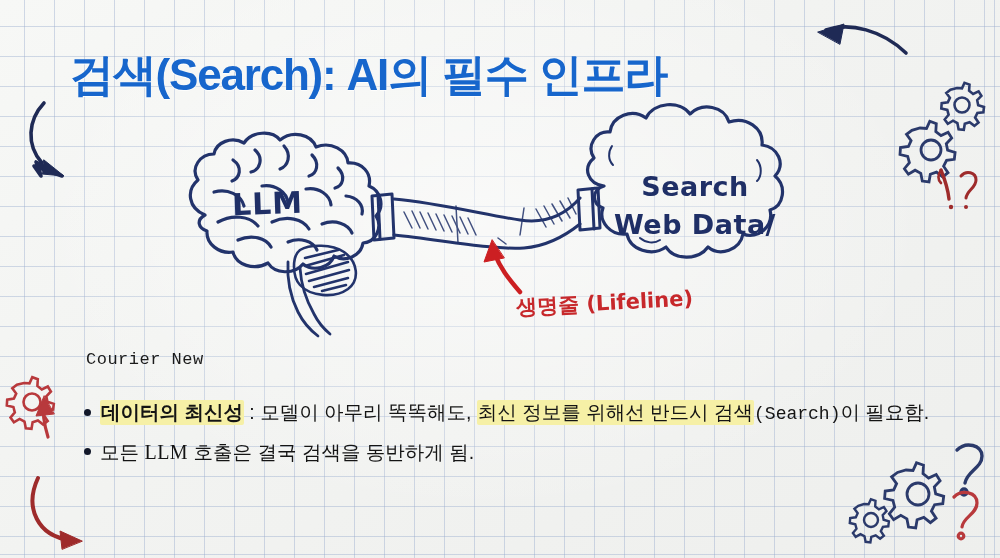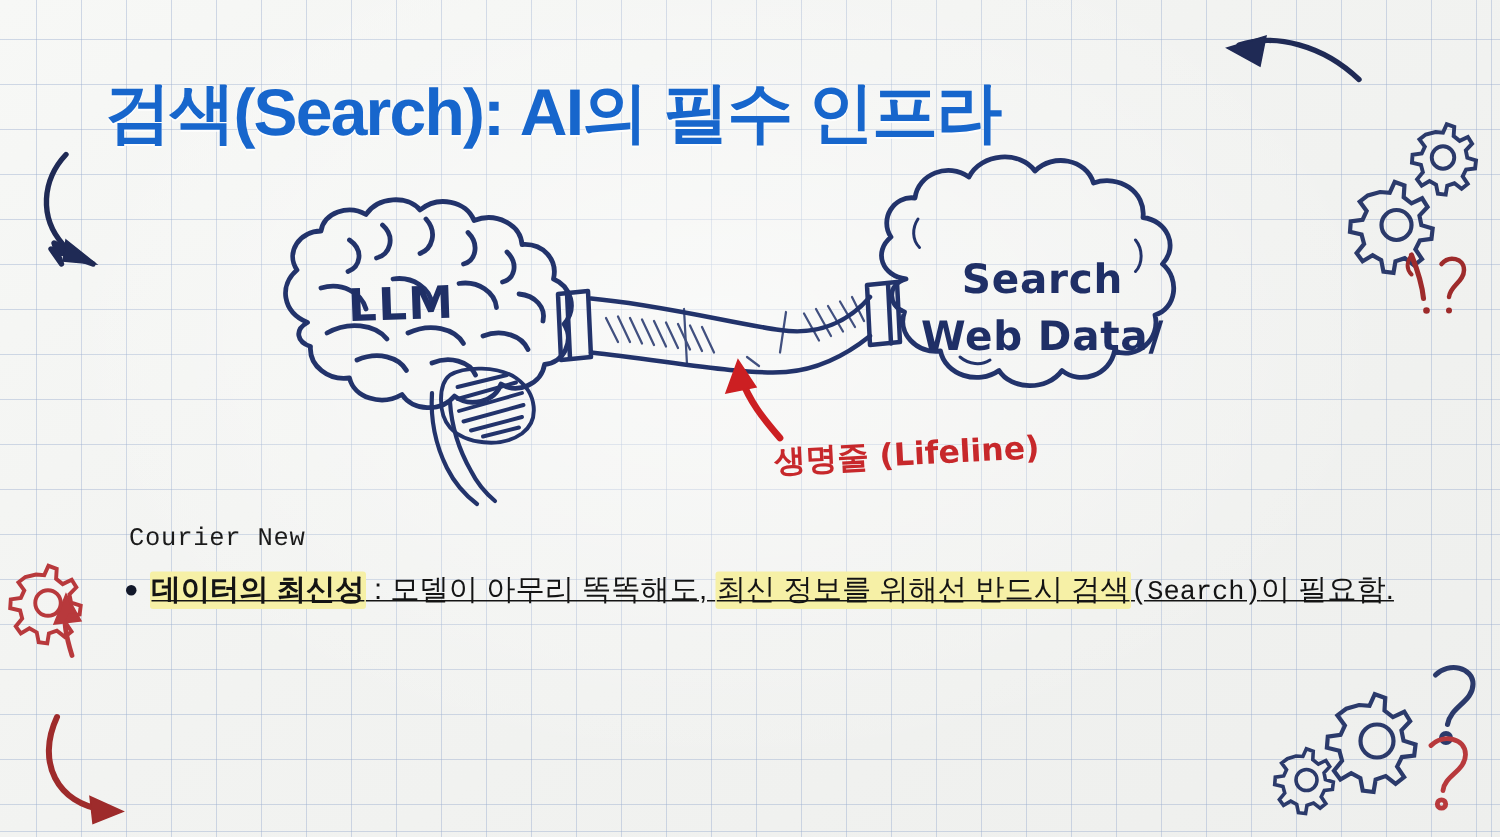--- a/index.html
+++ b/index.html
@@ -50,22 +50,22 @@
     transform:rotate(-3deg);white-space:nowrap;
   }
 
   
   #fontnote{
     position:absolute;left:86px;top:350px;
     font-family:"Liberation Mono","DejaVu Sans Mono",monospace;
     font-size:17px;color:#1b1b1b;letter-spacing:.5px;
   }
   #bullets{
-    position:absolute;left:84px;top:379px;width:866px;
-    font-size:19.5px;color:#141414;line-height:1.52;text-decoration:underline;
+    position:absolute;left:84px;top:398px;width:866px;
+    font-size:19.5px;color:#141414;line-height:1.52;
   }
   .bullet{display:flex;align-items:flex-start;margin-bottom:9px;}
   .bullet:last-child{margin-bottom:0;}
   .dot{
     flex:0 0 auto;width:7px;height:7px;border-radius:50%;
     background:#12182a;margin:11px 9px 0 0;
   }
   .btext{flex:1 1 auto;}
   .hl{background:#f6f0a6;padding:1px 1px 2px;border-radius:2px;box-decoration-break:clone;-webkit-box-decoration-break:clone;}
   .bold{font-weight:bold;}
@@ -267,15 +267,21 @@
 
   <div id="bullets">
     <div class="bullet">
       <span class="dot"></span>
       <span class="btext">
         <span class="hl bold">데이터의 최신성</span><span> : 모델이 아무리 똑똑해도, </span><span class="hl">최신 정보를 위해선 반드시 검색</span><span class="mono">(Search)</span><span>이 필요함.</span>
       </span>
     </div>
 
 
+    <div class="bullet">
+      <span class="dot"></span>
+      <span class="btext">
+        <span>모든 </span><span class="serif">LLM</span><span> 호출은 결국 검색을 동반하게 됨.</span>
+      </span>
+    </div>
   </div>
 
 </div>
 
 </body></html>

